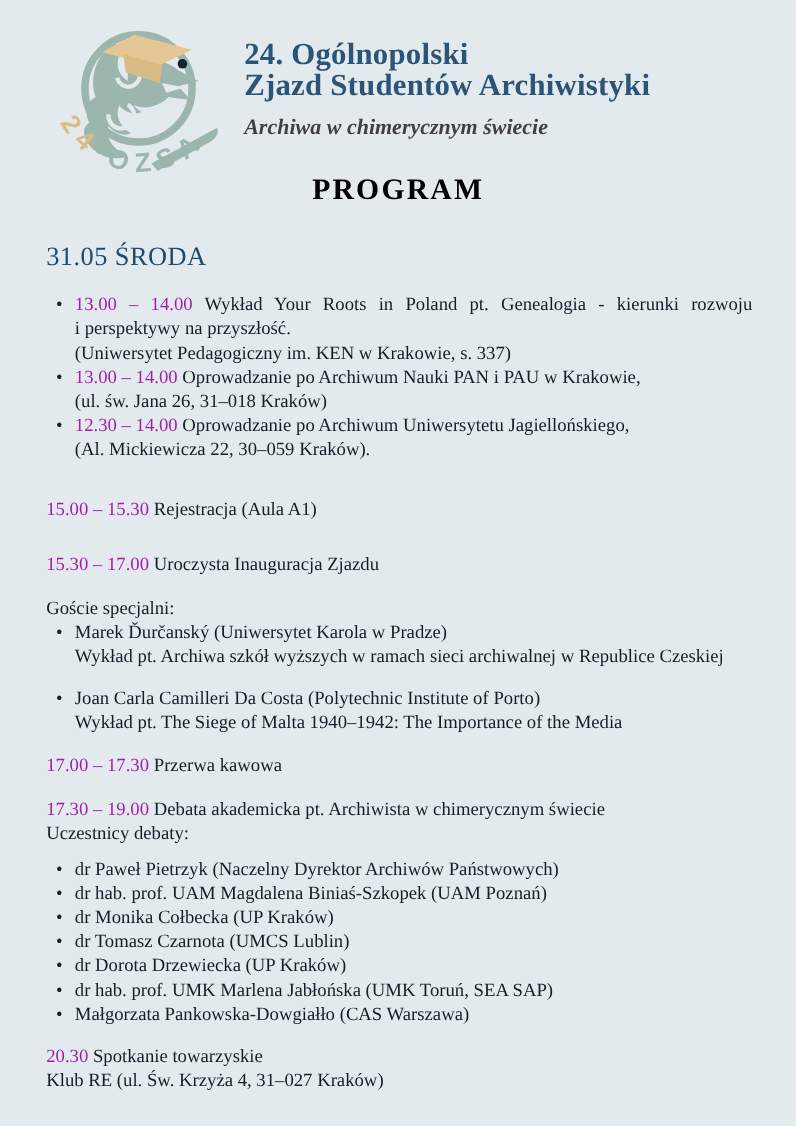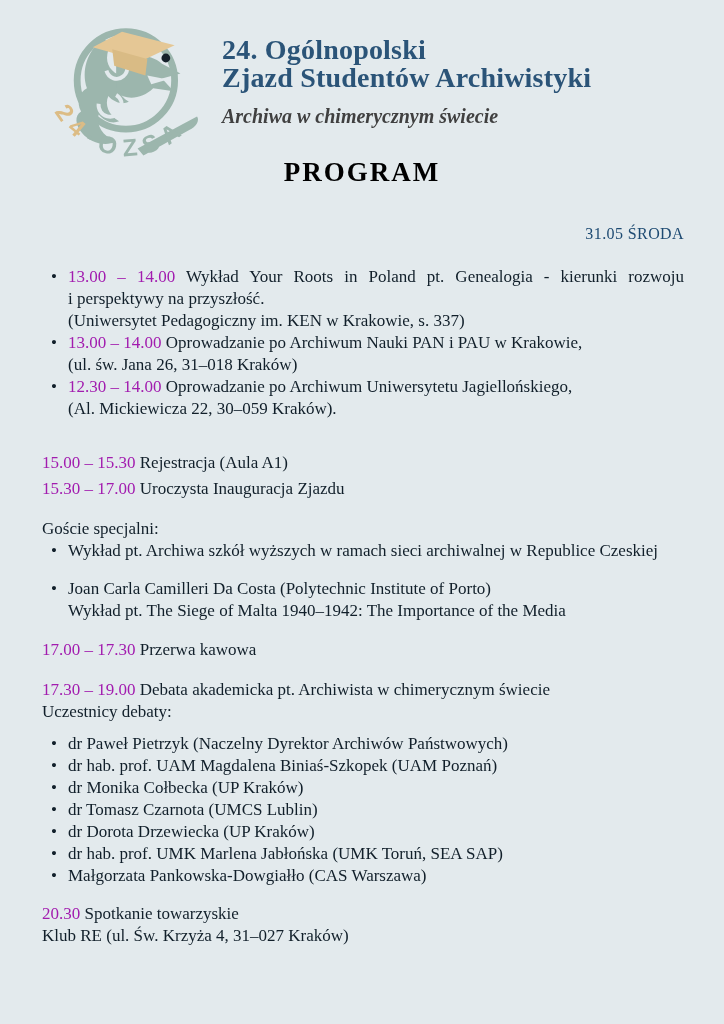--- a/index.html
+++ b/index.html
@@ -13,30 +13,30 @@
   .header{display:flex;align-items:flex-start;padding:20px 30px 0 36px;}
   .logo{flex:0 0 auto;width:172px;height:152px;}
   .titles{margin-left:14px;margin-top:16px;}
   .title-line{font-size:28px;font-weight:bold;color:#2b5478;line-height:28px;letter-spacing:.2px;}
   .subtitle{font-size:20px;font-weight:bold;font-style:italic;color:#404040;margin-top:13px;}
   .program{position:absolute;top:157px;left:0;right:0;margin:0;text-align:center;
     font-size:27px;font-weight:bold;color:#000000;letter-spacing:2px;}
   
   .main{position:absolute;top:222px;left:42px;width:642px;font-size:17px;line-height:22px;}
   .time{color:#a21caf;}
-  .day-header{color:#1d4a72;font-size:16px;letter-spacing:.4px;line-height:24px;text-align:right;}
+  .day-header{color:#1d4a72;font-size:24px;letter-spacing:.4px;line-height:24px;}
   .venue{margin-top:2px;}
   .events{margin-top:20px;}
   .event,.guest,.p-item{display:flex;}
   .dot{flex:0 0 26px;padding-left:9px;box-sizing:border-box;}
   .event-body,.guest-body,.p-text{flex:1;}
   .justified{text-align:justify;text-align-last:justify;}
   .row{margin-top:0;}
   .r-reg{margin-top:32px;}
-  .r-inaug{margin-top:4px;}
+  .r-inaug{margin-top:28px;}
   .guests-label{margin-top:18px;}
   .guests{margin-top:0;}
   .guest + .guest{margin-top:16px;}
   .r-coffee{margin-top:17px;}
   .r-debate{margin-top:18px;}
   .participants{margin-top:10px;}
   .evening{margin-top:16px;}
 </style>
 </head>
 <body>
@@ -114,20 +114,21 @@
     <div class="row r-reg"><span class="time">15.00 – 15.30</span> <span>Rejestracja (Aula A1)</span></div>
 
     <div class="row r-inaug"><span class="time">15.30 – 17.00</span>&nbsp;<span>Uroczysta Inauguracja Zjazdu</span></div>
 
     <div class="guests-label">Goście specjalni:</div>
 
     <div class="guests">
   <div class="guest">
     <span class="dot">•</span>
     <div class="guest-body">
+      <div class="guest-name">Marek Ďurčanský (Uniwersytet Karola w Pradze)</div>
       <div class="guest-lecture">Wykład pt. Archiwa szkół wyższych w ramach sieci archiwalnej w Republice Czeskiej</div>
     </div>
   </div>
 
   <div class="guest">
     <span class="dot">•</span>
     <div class="guest-body">
       <div class="guest-name">Joan Carla Camilleri Da Costa (Polytechnic Institute of Porto)</div>
       <div class="guest-lecture">Wykład pt. The Siege of Malta 1940–1942: The Importance of the Media</div>
     </div>

